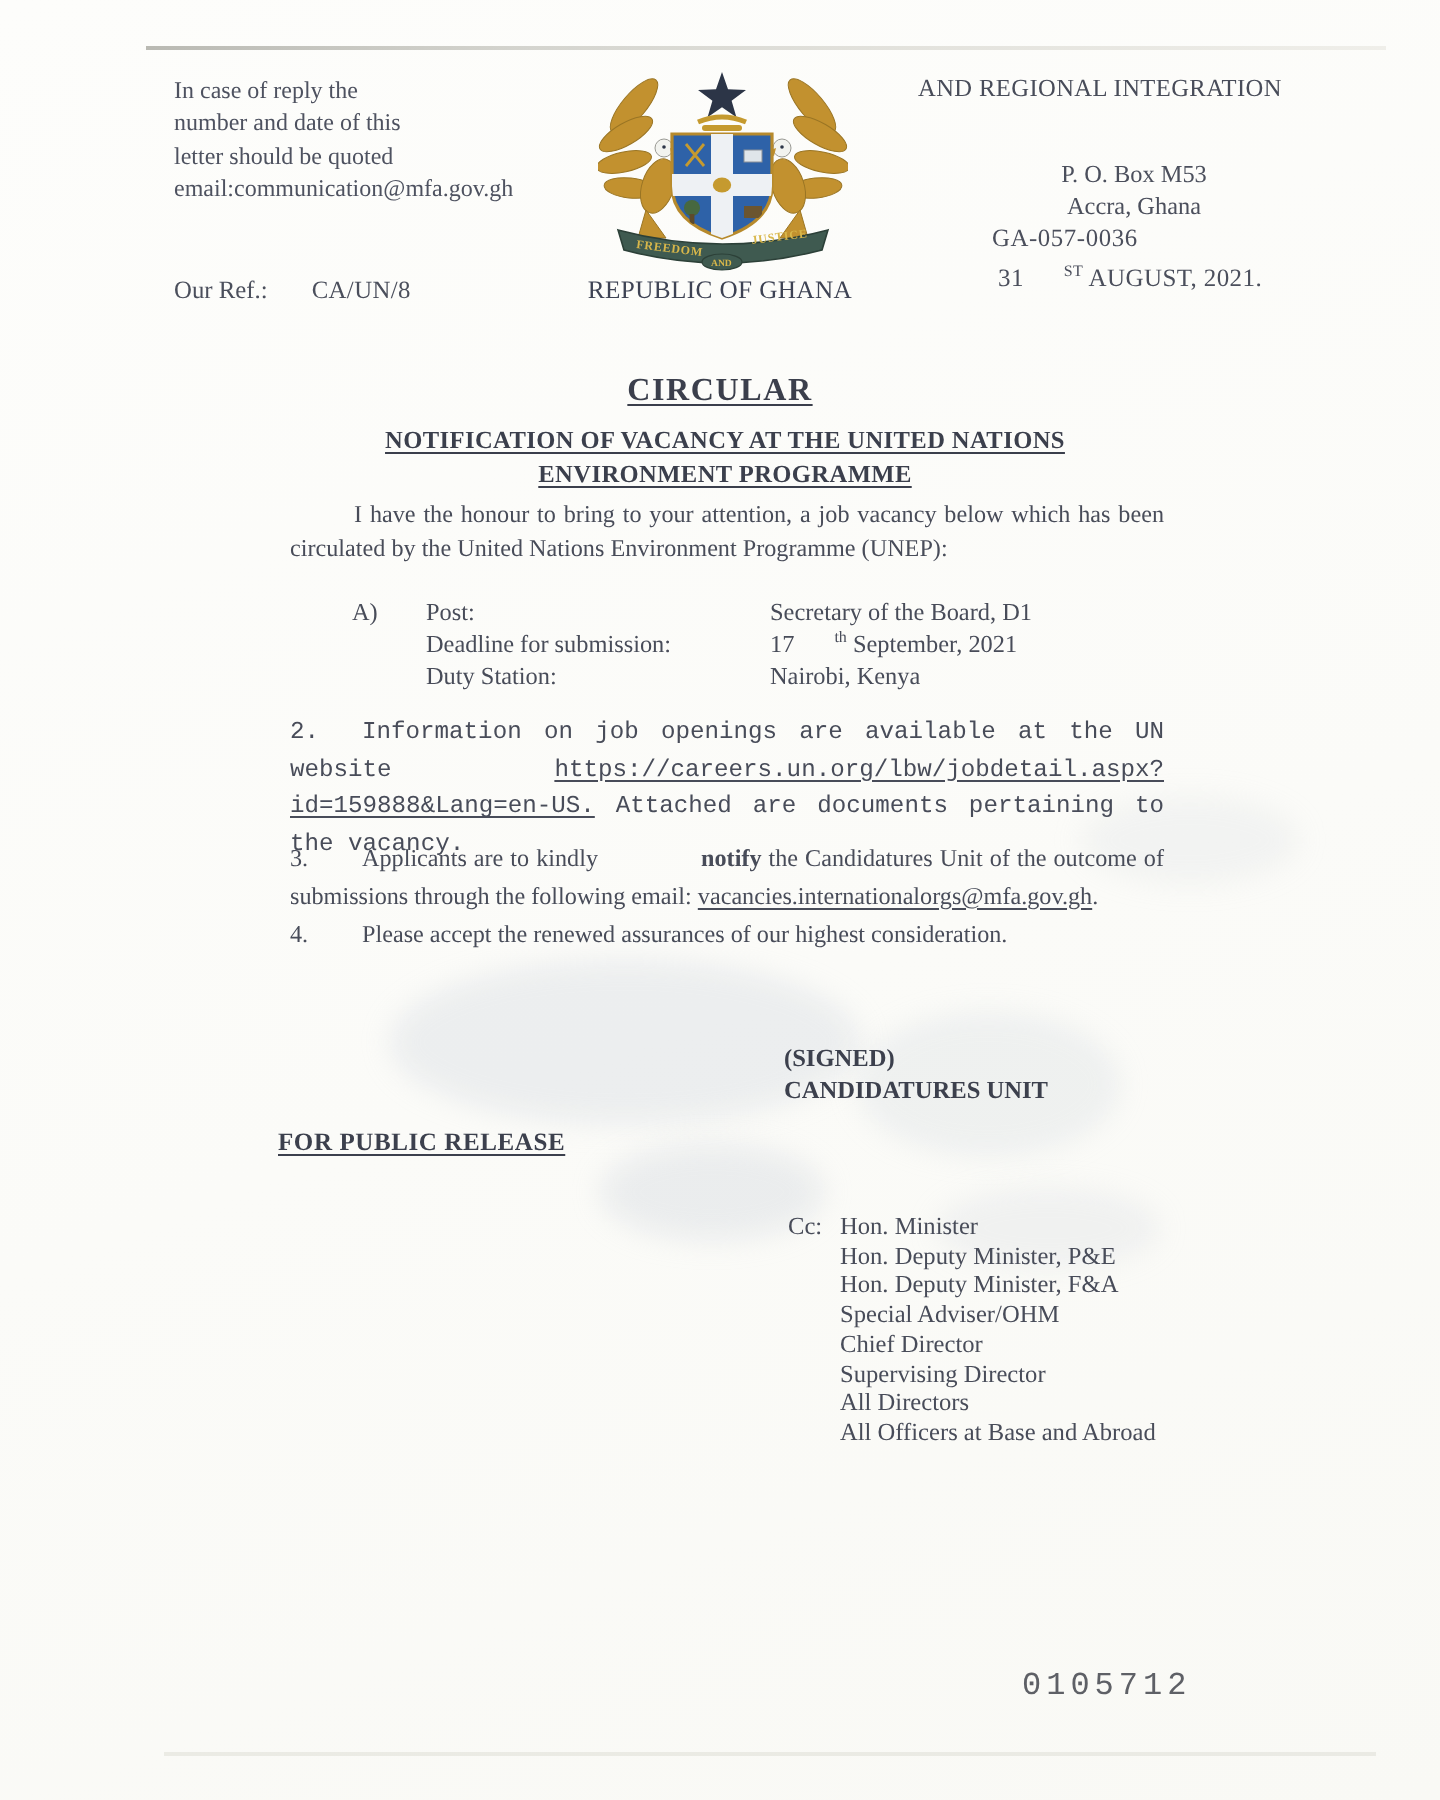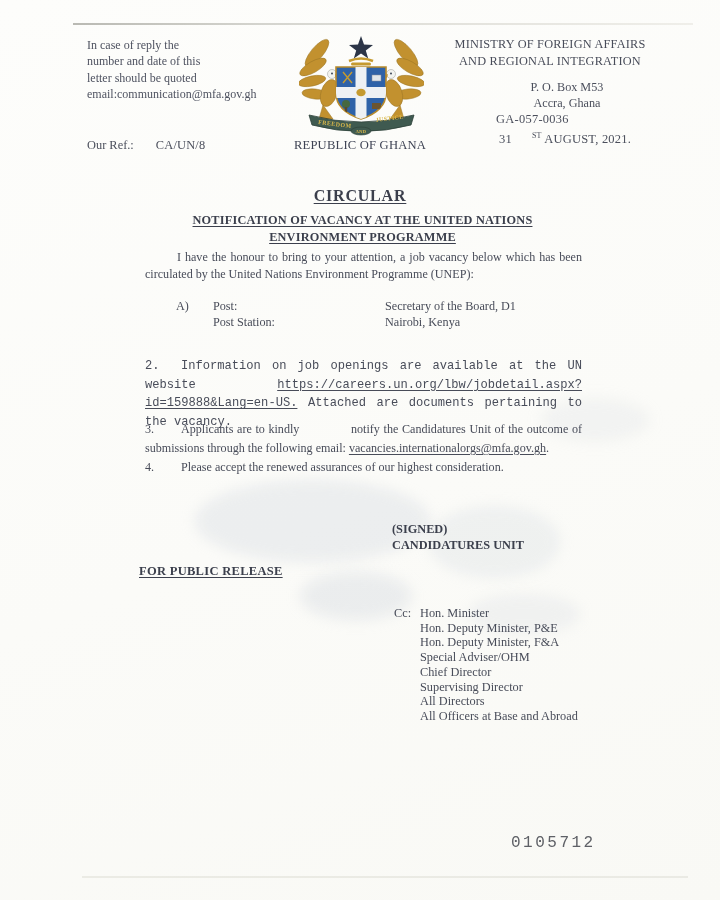--- a/index.html
+++ b/index.html
@@ -40,21 +40,21 @@
   .subject{left:140px;top:212px;width:445px;text-align:center;font-weight:bold;
     font-size:12.3px;line-height:16.5px;color:#3b3f4c;letter-spacing:.2px;}
   
   .para{left:145px;width:437px;font-size:12.1px;text-align:justify;color:#484c59;}
   .p1{top:249px;line-height:16.8px;text-indent:32px;}
   .p2{top:357px;line-height:18.6px;font-family:Liberation Mono, monospace;}
   .p3{top:420px;line-height:18.6px;}
   .p4{top:459px;line-height:17px;}
   .pnum{display:inline-block;width:36px;}
   .u{text-decoration:underline;text-underline-offset:2px;}
-  .b{font-weight:normal;margin-left:48px;}
+  .b{font-weight:bold;margin-left:48px;}
   .vacancy{left:176px;top:299px;font-size:12.2px;line-height:15.8px;color:#484c59;}
   .vrow .c1{display:inline-block;width:37px;}
   .vrow .c2{display:inline-block;width:172px;}
   
   .signature{left:392px;top:522px;width:180px;text-align:left;font-weight:bold;
     font-size:12.3px;line-height:15.5px;color:#3c404d;}
   .release{left:139px;top:564px;font-weight:bold;font-size:12.5px;color:#3c404d;
     letter-spacing:.3px;}
   .release span{text-decoration:underline;text-underline-offset:2px;}
   .cc{left:394px;top:606px;font-size:12.3px;line-height:14.7px;color:#484c59;display:flex;}
@@ -140,21 +140,20 @@
       <text x="77" y="91" transform="rotate(-7 77 91)" font-family="Liberation Serif, serif" font-size="6" font-weight="bold" fill="#d8b74a" letter-spacing="0.4">JUSTICE</text>
       <ellipse cx="62" cy="100" rx="10" ry="4" fill="#3f5a50" stroke="#2c4038" stroke-width="0.6"></ellipse>
       <text x="56.5" y="102" font-family="Liberation Serif, serif" font-size="4.8" font-weight="bold" fill="#d8b74a">AND</text>
     </g>
   </svg>
 </div>
 
 <div class="abs republic">REPUBLIC OF GHANA</div>
 
 <div class="abs ministry">
-    <div>MINISTRY OF FOREIGN AFFAIRS</div>
     <div>AND REGIONAL INTEGRATION</div>
   </div>
 
 <div class="abs address">
   <div>P. O. Box M53</div>
   <div>Accra, Ghana</div>
 </div>
 
 <div class="abs ga-code">GA-057-0036</div>
 
@@ -170,21 +169,24 @@
   <div><span>ENVIRONMENT PROGRAMME</span></div>
 </div>
 
 <div class="abs para p1">I have the honour to bring to your attention, a job vacancy below which has been circulated by the United Nations Environment Programme (UNEP):</div>
 
 <div class="abs vacancy">
   <div class="vrow">
     <span class="c1">A)</span><span class="c2">Post:</span><span>Secretary of the Board, D1</span>
   </div>
   <div class="vrow">
-    <span class="c1"></span><span class="c2">Post Station:</span><span>Nairobi, Kenya</span>
+    <span class="c1"></span><span class="c2">Deadline for submission:</span><span><span>17</span><sup>th</sup><span> September, 2021</span></span>
+  </div>
+  <div class="vrow">
+    <span class="c1"></span><span class="c2">Duty Station:</span><span>Nairobi, Kenya</span>
   </div>
 </div>
 
 <div class="abs para p2">
   <span class="pnum">2.</span><span>Information on job openings are available at the UN website </span><span class="u">https://careers.un.org/lbw/jobdetail.aspx?id=159888&amp;Lang=en-US.</span><span> Attached are documents pertaining to the vacancy.</span>
 </div>
 
 <div class="abs para p3">
   <span class="pnum">3.</span><span>Applicants are to kindly </span><span class="b">notify</span><span> the Candidatures Unit of the outcome of submissions through the following email: </span><span class="u">vacancies.internationalorgs@mfa.gov.gh</span><span>.</span>
 </div>

